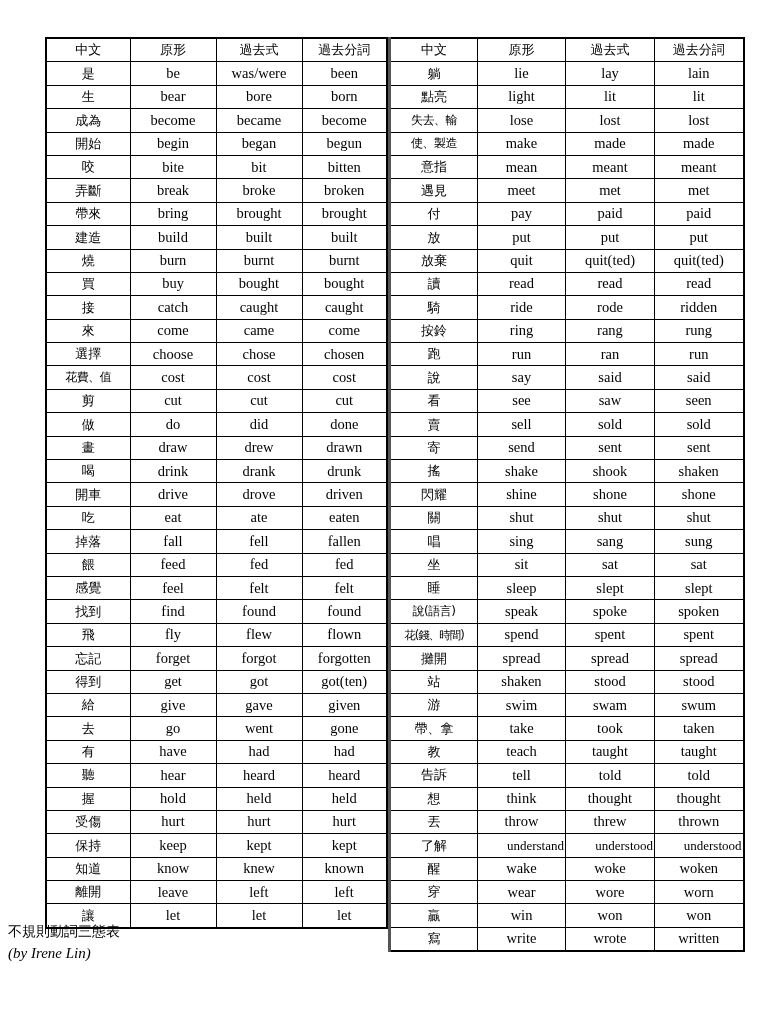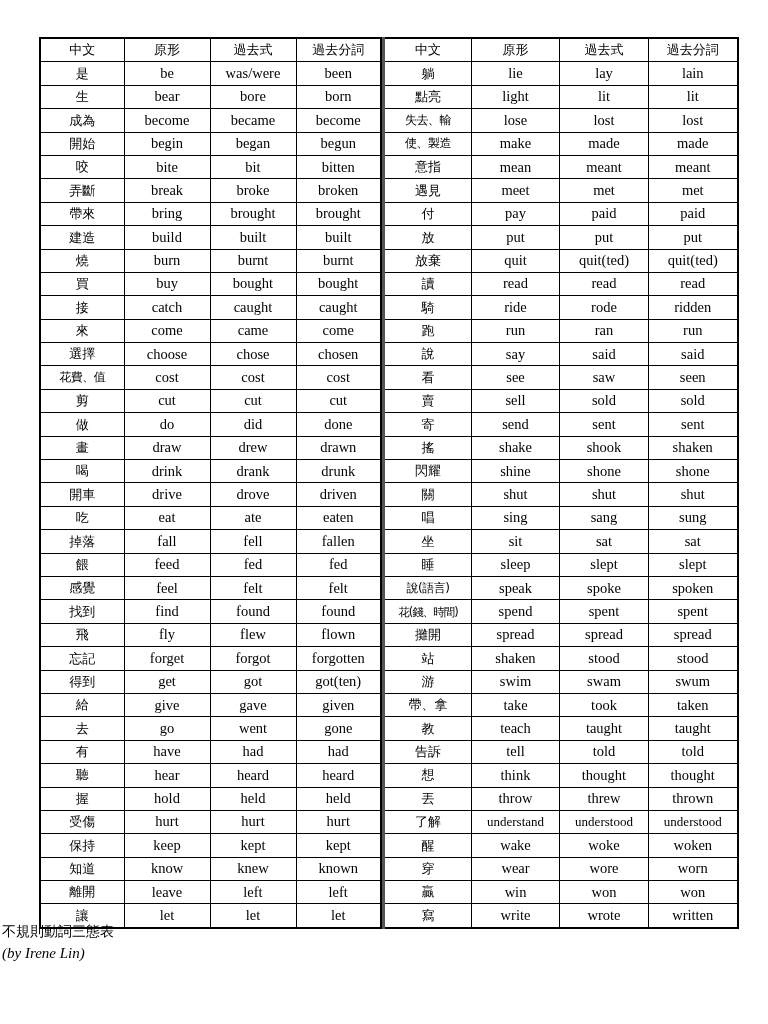--- a/index.html
+++ b/index.html
@@ -11,21 +11,21 @@
   body {
     width: 768px;
     height: 1024px;
     font-family: "Liberation Serif", "DejaVu Serif", serif;
     color: #000000;
     position: relative;
     overflow: hidden;
   }
   #page {
     position: absolute;
-    left: 2px; top: 0;
+    left: 8px; top: 0;
     width: 640px;
     height: 1024px;
   }
   #tables-wrap {
     position: absolute;
     left: 37px;
     top: 37px;
     width: 695px;
     display: flex;
     flex-direction: row;
@@ -72,21 +72,21 @@
     font-family: "DejaVu Sans", "Liberation Sans", sans-serif;
     font-size: 13px;
     letter-spacing: 0px;
   }
   .cn.tight { font-size: 12px; letter-spacing: -0.5px; }
   .cn.tighter { font-size: 11.5px; letter-spacing: -1px; }
   .en {
     font-family: "Liberation Serif", "DejaVu Serif", serif;
     font-size: 14.5px;
   }
-  .en.small { font-size: 13px; }
+  .en.small { font-size: 13px; text-align: right; }
   thead td.cn { font-size: 13px; }
 
   #footer {
     position: absolute;
     left: 0;
     top: 916px;
     width: 768px;
     text-align: left;
   }
   #footer .line1 {
@@ -427,20 +427,26 @@
             <td class="en">read</td>
             <td class="en">read</td>
           </tr>
           <tr>
             <td class="cn">騎</td>
             <td class="en">ride</td>
             <td class="en">rode</td>
             <td class="en">ridden</td>
           </tr>
           <tr>
+            <td class="cn">按鈴</td>
+            <td class="en">ring</td>
+            <td class="en">rang</td>
+            <td class="en">rung</td>
+          </tr>
+          <tr>
             <td class="cn">跑</td>
             <td class="en">run</td>
             <td class="en">ran</td>
             <td class="en">run</td>
           </tr>
           <tr>
             <td class="cn">說</td>
             <td class="en">say</td>
             <td class="en">said</td>
             <td class="en">said</td>

